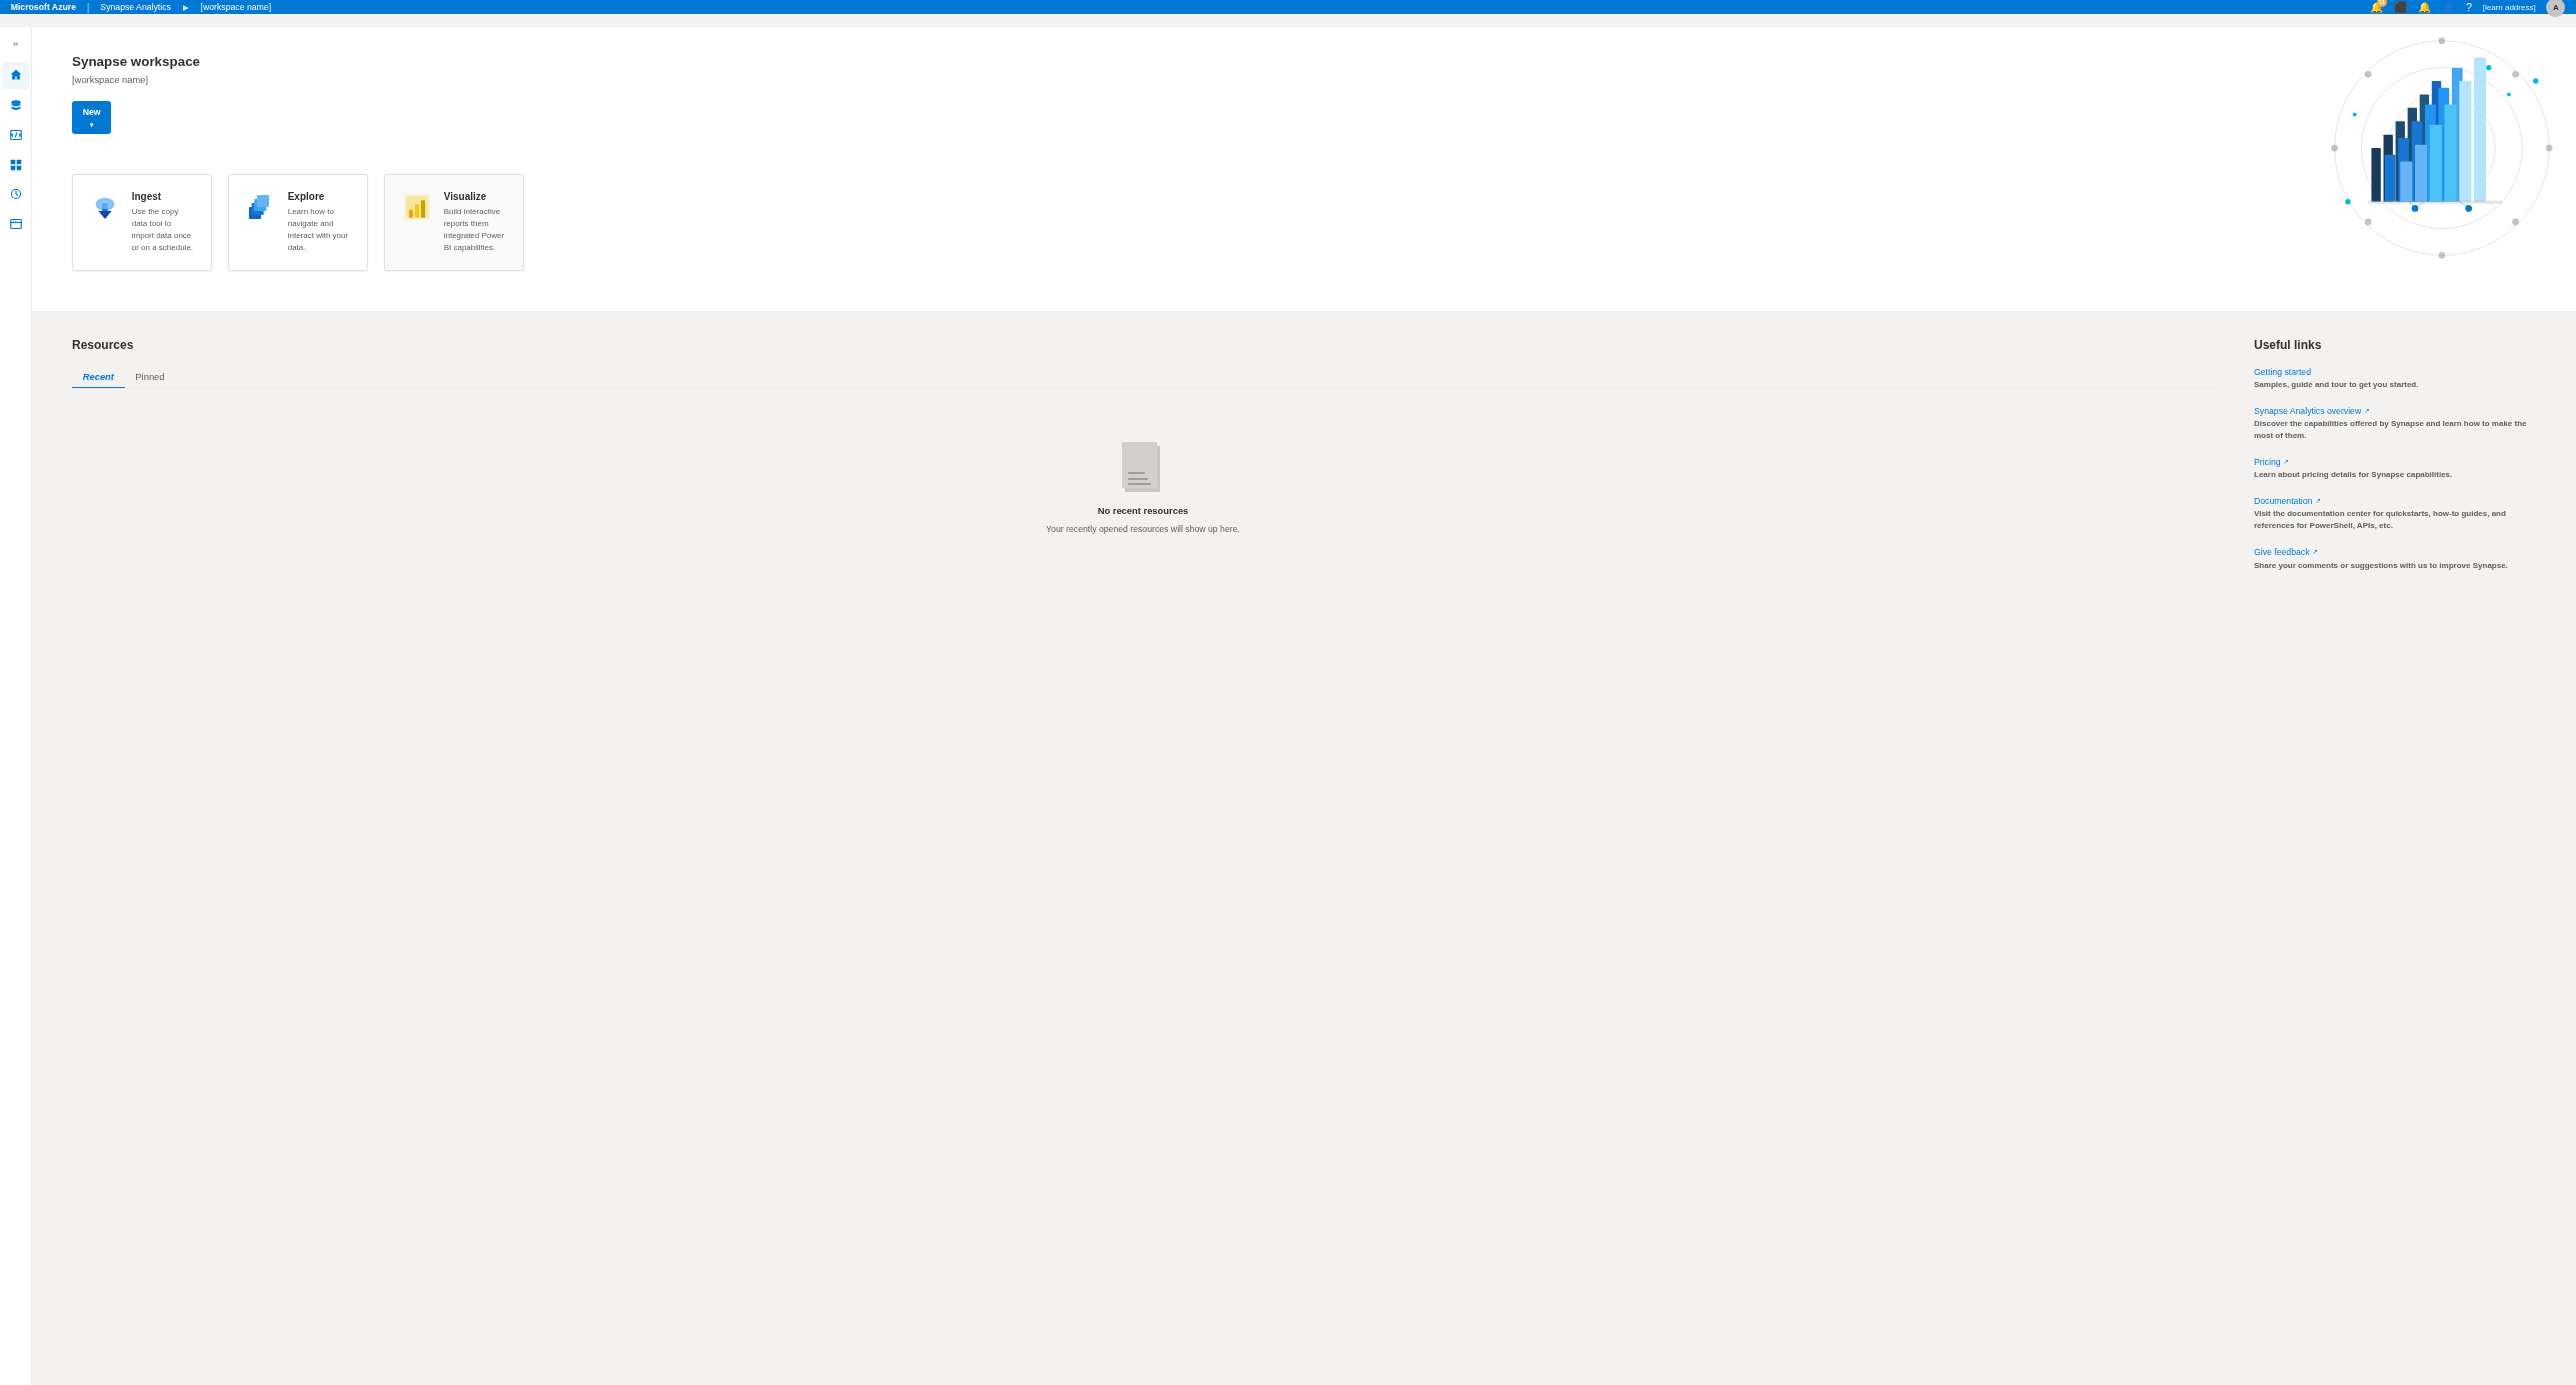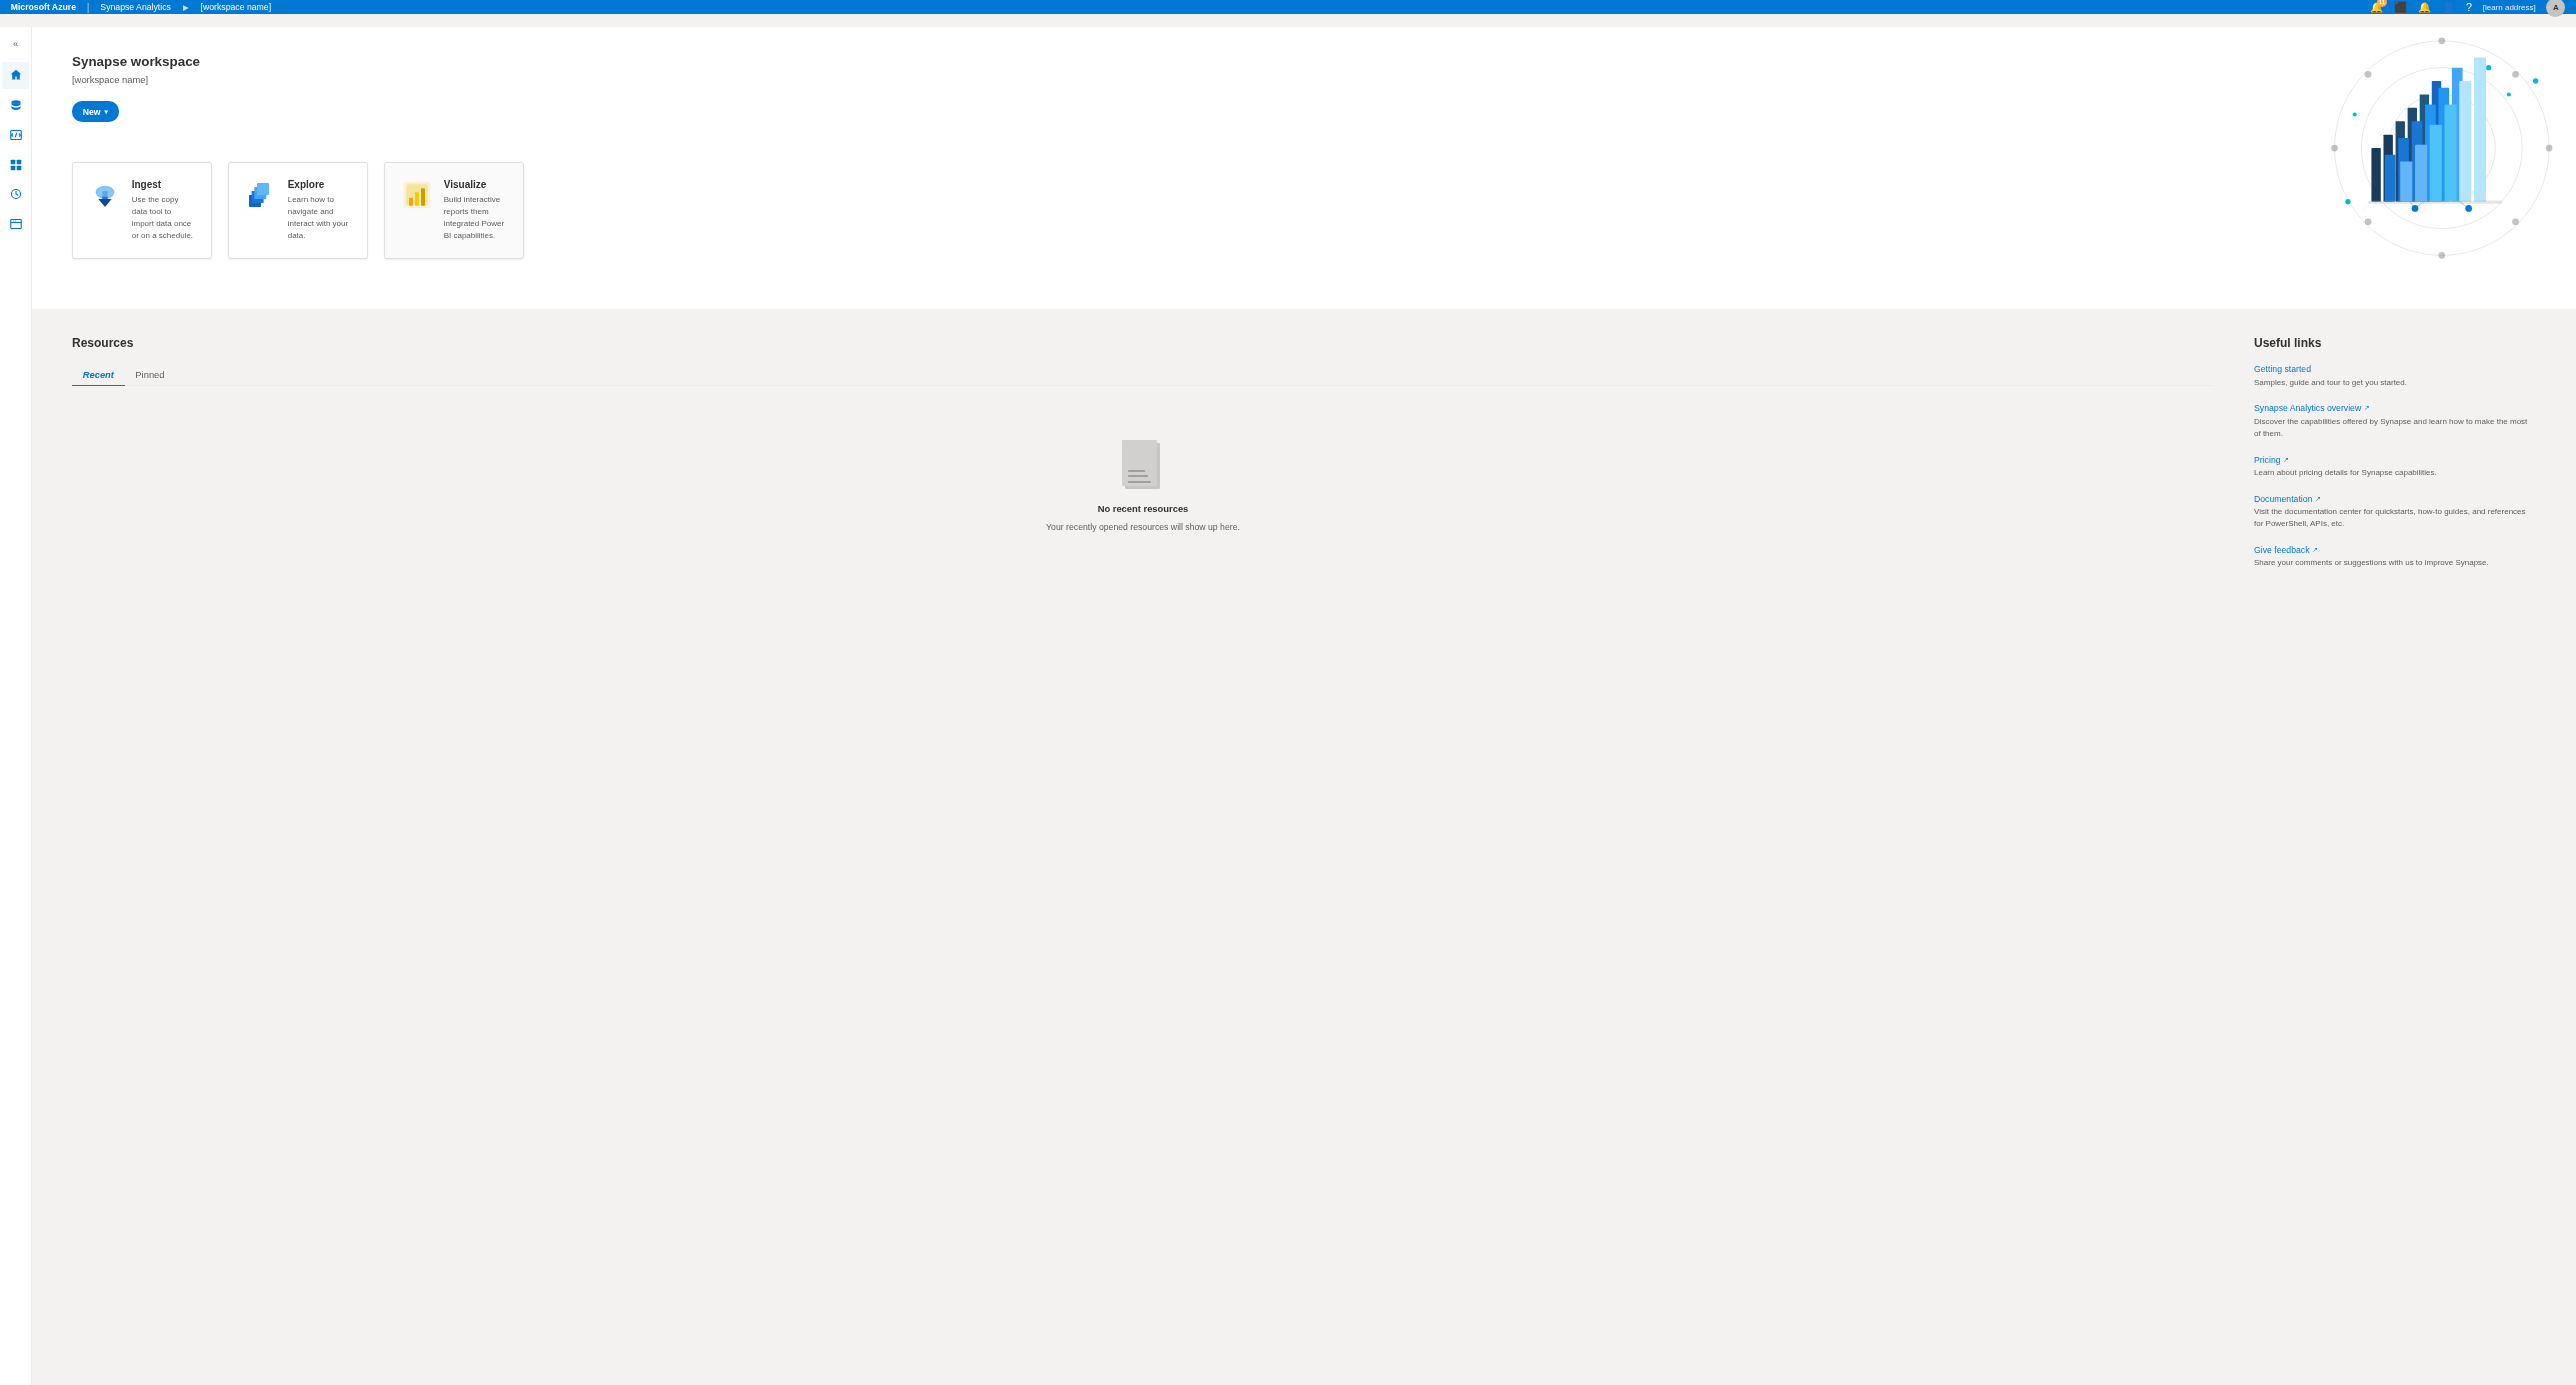--- a/index.html
+++ b/index.html
@@ -73,22 +73,22 @@
       background: #fff;
       padding: 27px 40px 40px 40px;
       position: relative;
       overflow: hidden;
       min-height: 282px;
     }
     .hero-title { font-size: 13.4px; font-weight: 700; margin-bottom: 5.4px; color: #323130; }
     .hero-subtitle { font-size: 9.4px; color: #605e5c; margin-bottom: 16px; }
     .new-btn {
       background: #0078d4; color: white; border: none; padding: 5.4px 10.7px;
-      font-size: 8.7px; font-weight: 600; cursor: pointer; border-radius: 10px;
-      display: inline-flex; align-items: center; gap: 4px;
+      font-size: 8.7px; font-weight: 600; cursor: pointer; border-radius: 3px;
+      display: inline-flex; align-items: center; gap: 4px; flex-direction: column;
     }
     .new-btn .chevron { font-size: 6.7px; }
 
     
     .hero-illustration {
       position: absolute;
       right: 0; top: -13.4px;
       width: 322px; height: 295px;
       pointer-events: none;
     }
@@ -140,21 +140,21 @@
       display: flex; flex-direction: column; align-items: center;
       padding: 27px 0; gap: 8px;
     }
     .empty-title { font-size: 9.4px; font-weight: 600; color: #323130; }
     .empty-desc { font-size: 8.7px; color: #605e5c; }
 
     
     .useful-links { width: 282px; flex-shrink: 0; }
     .link-item { margin-bottom: 13.4px; }
     .link-title { color: #0078d4; font-size: 8.7px; text-decoration: none; cursor: pointer; display: inline-flex; align-items: center; gap: 2.7px; }
-    .link-desc { font-size: 8px; color: #605e5c; margin-top: 2.7px; line-height: 1.5; }
+    .link-desc { font-size: 8px; color: #605e5c; margin-top: 2.7px; line-height: 1.5; font-weight: bold; }
     .ext-icon { font-size: 6.7px; color: #0078d4; }
   </style>
 </head>
 <body>
 
 <nav class="topnav">
   <span class="topnav-brand">Microsoft Azure</span>
   <span class="topnav-sep">|</span>
   <div class="topnav-path">
     <span style="cursor:pointer;">Synapse Analytics</span>

